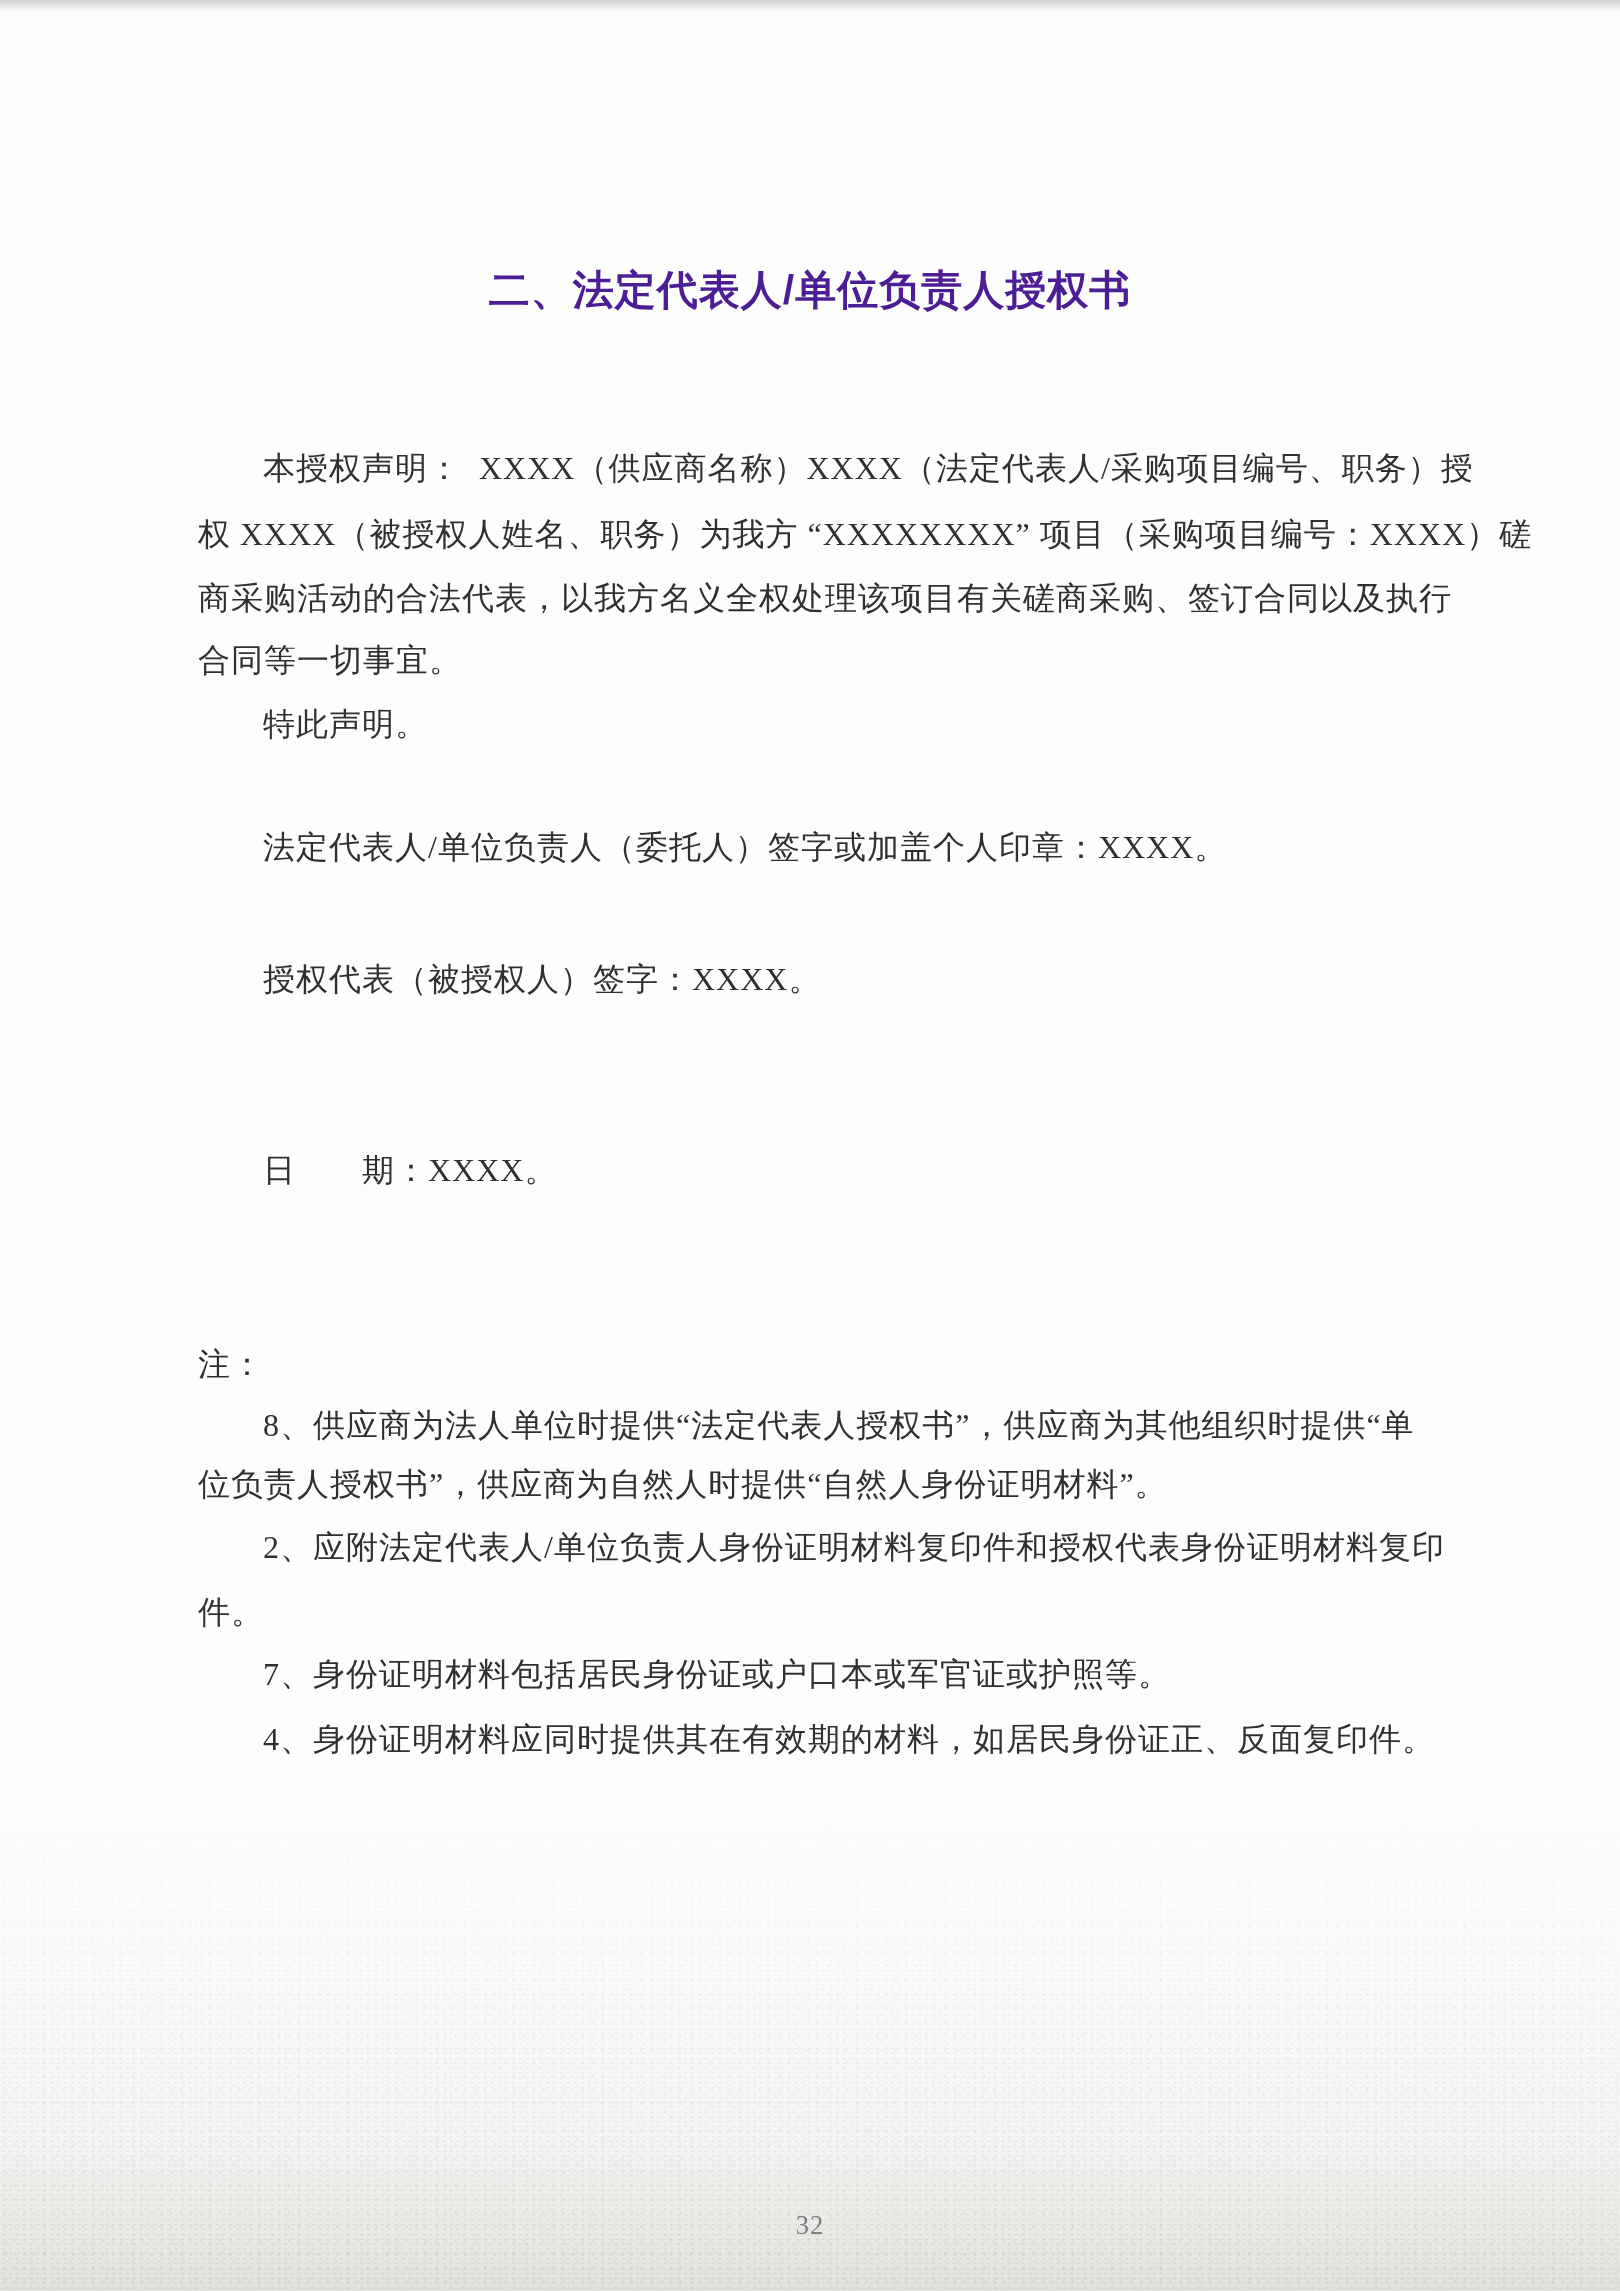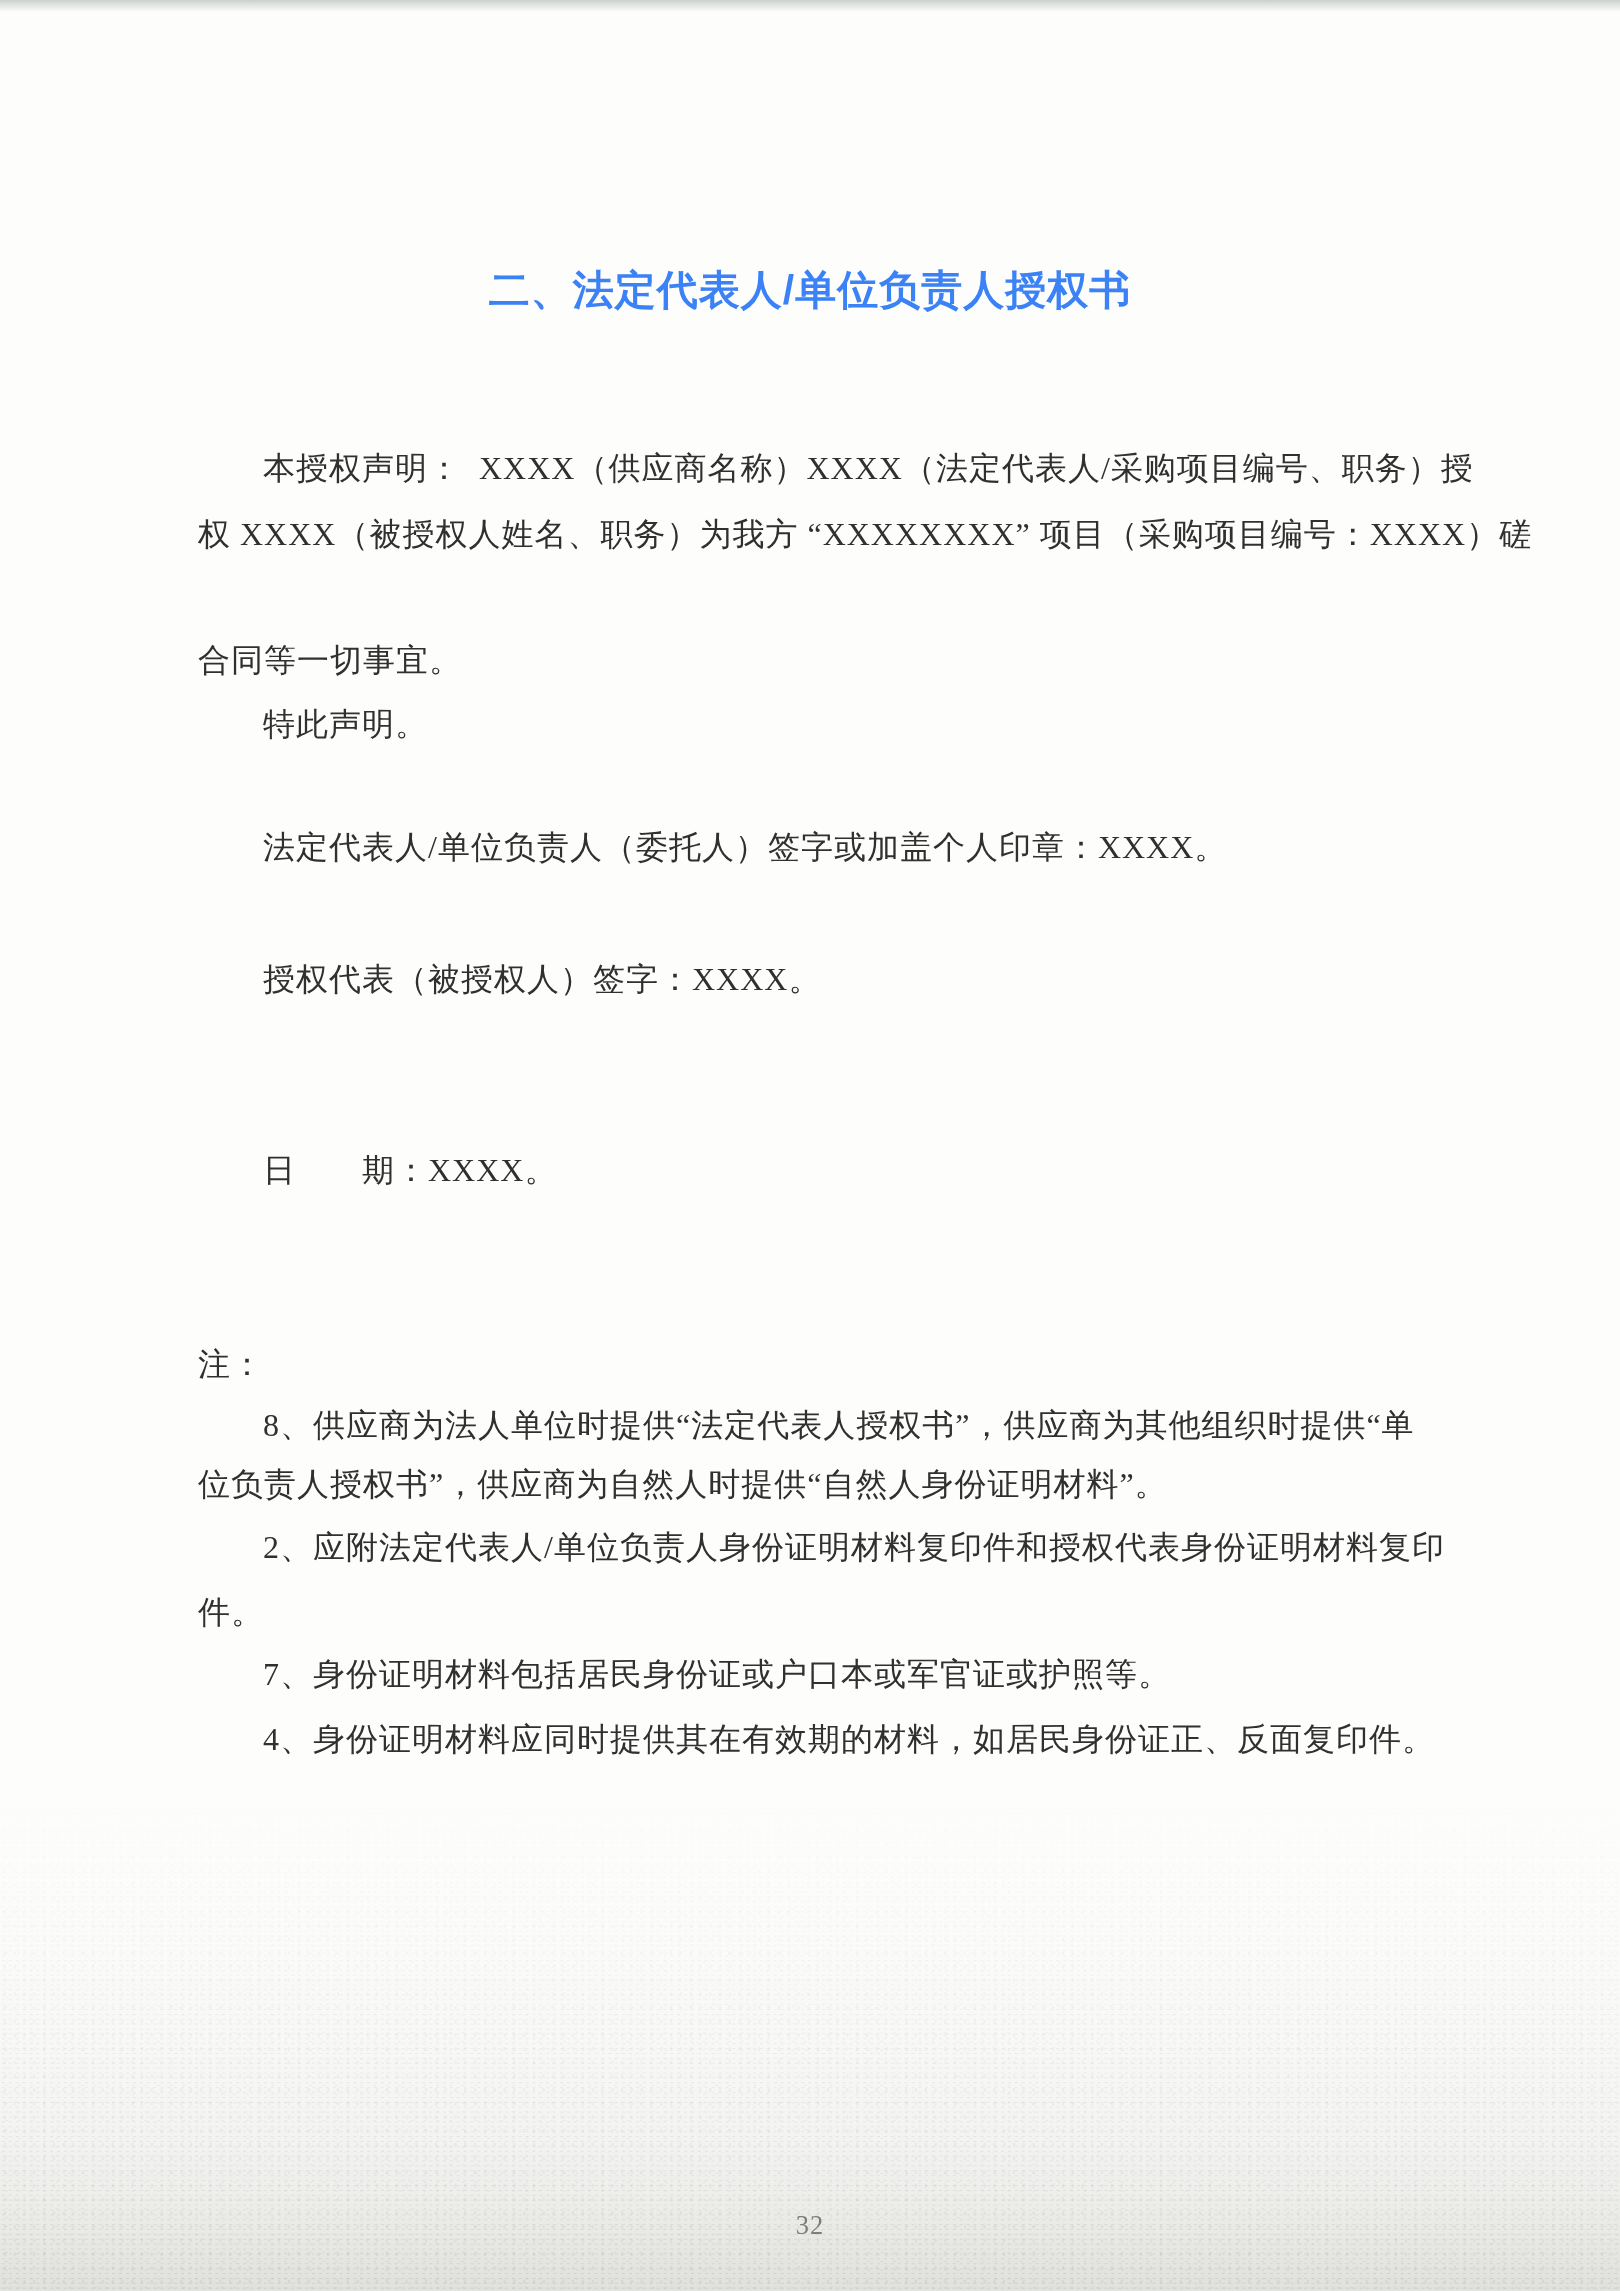--- a/index.html
+++ b/index.html
@@ -42,21 +42,21 @@
   .doc-title {
     position: absolute;
     top: 241px;
     left: 0;
     width: 100%;
     text-align: center;
     font-family: "Liberation Sans", "DejaVu Sans", sans-serif;
     font-size: 41px;
     font-weight: 700;
     letter-spacing: 1px;
-    color: #3b82f6;
+    color: #4c1d95;
     line-height: 1.1;
   }
   .line {
     position: absolute;
     font-size: 32px;
     letter-spacing: 1px;
     line-height: 1.2;
     white-space: pre;
     color: #30312f;
   }
@@ -78,20 +78,21 @@
 
 <div class="page">
 
   <div class="scan-edge-top"></div>
 
   <h1 class="doc-title">二、法定代表人/单位负责人授权书</h1>
 
 
   <div class="line indented" style="top:449px">本授权声明：  XXXX（供应商名称）XXXX（法定代表人/采购项目编号、职务）授</div>
   <div class="line margin-left" style="top:515px">权 XXXX（被授权人姓名、职务）为我方 “XXXXXXXX” 项目（采购项目编号：XXXX）磋</div>
+  <div class="line margin-left" style="top:579px">商采购活动的合法代表，以我方名义全权处理该项目有关磋商采购、签订合同以及执行</div>
   <div class="line margin-left" style="top:641px">合同等一切事宜。</div>
 
   <div class="line indented" style="top:705px">特此声明。</div>
 
   <div class="line indented" style="top:828px">法定代表人/单位负责人（委托人）签字或加盖个人印章：XXXX。</div>
   <div class="line indented" style="top:960px">授权代表（被授权人）签字：XXXX。</div>
   <div class="line indented" style="top:1151px">日　　期：XXXX。</div>
 
   <div class="line margin-left" style="top:1345px">注：</div>
 

